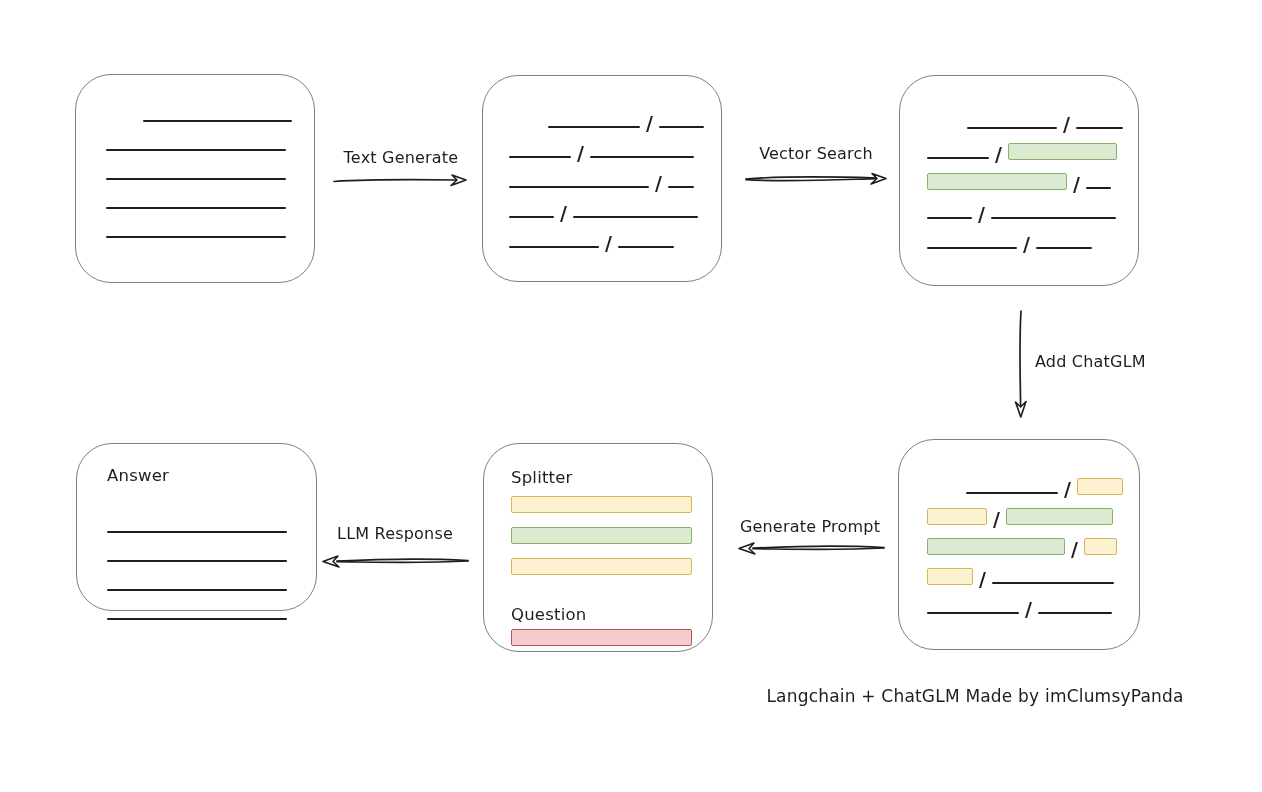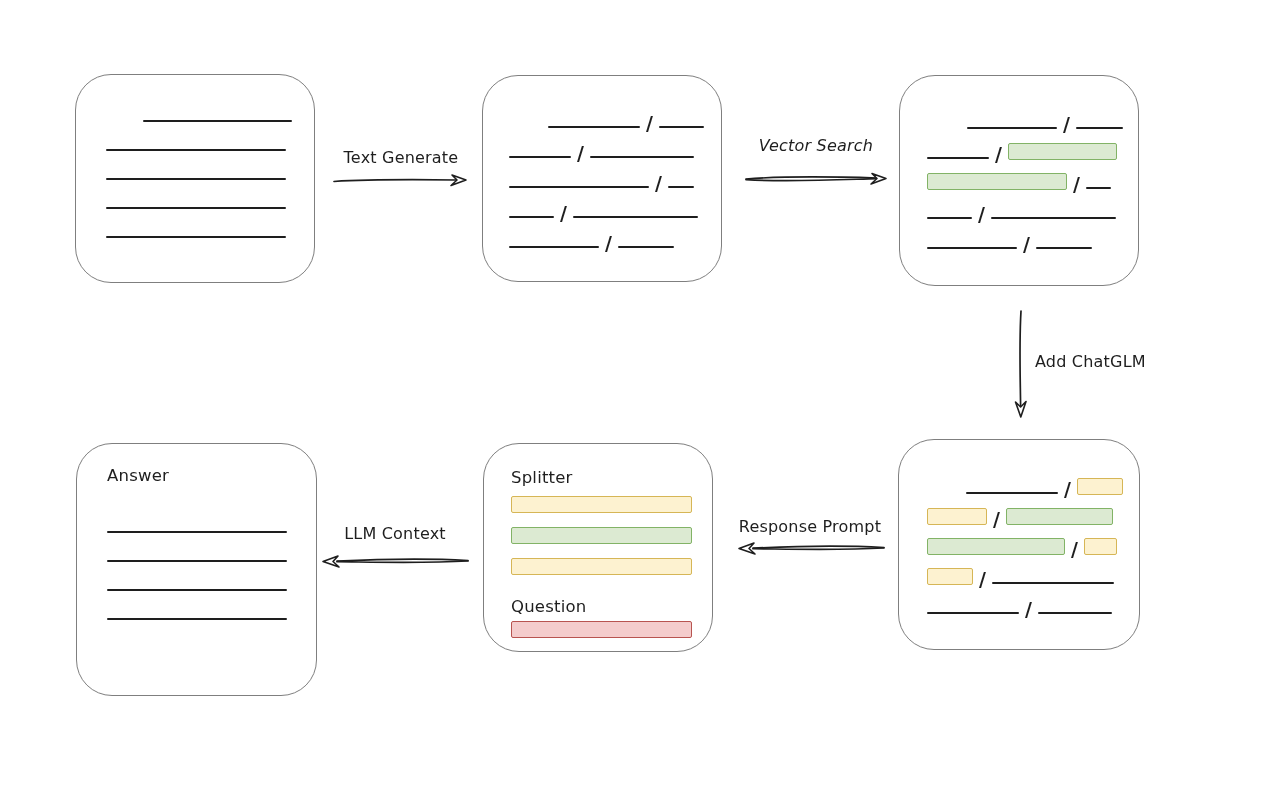--- a/index.html
+++ b/index.html
@@ -7,50 +7,50 @@
   #canvas{position:relative;width:1262px;height:792px;background:#fff;overflow:hidden;}
 
   
   .node{position:absolute;background:#fff;border:1.6px solid var(--box-border,#7f7f7f);
         border-radius:36px;box-sizing:border-box;}
   #box-document{left:75px;top:74px;width:240px;height:209px;padding:23px 0 0 30px;}
   #box-chunks{left:482px;top:75px;width:240px;height:207px;padding:27px 0 0 26px;}
   #box-retrieved{left:899px;top:75px;width:240px;height:211px;padding:28px 0 0 27px;}
   #box-context{left:898px;top:439px;width:242px;height:211px;padding:29px 0 0 28px;}
   #box-prompt{left:483px;top:443px;width:230px;height:209px;padding:24px 0 0 27px;}
-  #box-answer{left:76px;top:443px;width:241px;height:253px;padding:22px 12px 0 30px;}
+  #box-answer{left:76px;top:443px;width:241px;height:168px;padding:22px 12px 0 30px;}
 
   
   .seg-rows .seg-row{display:flex;align-items:flex-end;height:30px;column-gap:6px;}
   .doc-rows .seg-row{height:29px;}
   .line{height:2px;background:var(--ink,#1e1e1e);margin-bottom:5px;border-radius:1px;}
   .space{height:1px;}
   .slash{font-size:19px;line-height:19px;font-weight:600;color:var(--ink,#1e1e1e);}
   .bar-green,.bar-yellow,.bar-red{height:15px;border-radius:2px;margin-bottom:4px;box-sizing:content-box;}
   .bar-green{background:var(--green-fill);border:1.5px solid var(--green-border);}
   .bar-yellow{background:var(--yellow-fill);border:1.5px solid var(--yellow-border);}
   .bar-red{background:var(--red-fill);border:1.5px solid var(--red-border);}
   .bar-rows .seg-row{height:31px;align-items:flex-start;}
   .bar-rows .bar-green,.bar-rows .bar-yellow,.bar-rows .bar-red{margin-bottom:0;}
 
   .node-label{font-size:16.5px;font-weight:500;letter-spacing:.2px;color:var(--ink,#1e1e1e);}
   #box-answer .node-label{margin-bottom:9px;}
   #box-prompt .bar-rows{margin-top:9px;}
-  #box-prompt .question-label{margin-top:8px;}
+  #box-prompt .question-label{margin-top:16px;}
   #box-prompt .question-rows{margin-top:5px;}
   #box-answer .doc-rows{margin-top:24px;}
 
   
   .arrow{position:absolute;}
   .arrow path{stroke:var(--ink,#1e1e1e);fill:none;stroke-width:1.7;stroke-linecap:round;stroke-linejoin:round;}
   .arrow path.head{fill:#ffffff;stroke-width:1.6;}
   .arrow-label{position:absolute;font-size:16px;font-weight:500;letter-spacing:.2px;
                color:var(--ink,#1e1e1e);text-align:center;white-space:nowrap;}
   #lbl-text-splitter{left:333px;top:148px;width:136px;}
-  #lbl-vector-search{left:742px;top:136px;width:148px;font-style:italic;}
+  #lbl-vector-search{left:742px;top:144px;width:148px;}
   #lbl-add-context{left:1035px;top:352px;text-align:left;}
   #lbl-generate-prompt{left:735px;top:517px;width:150px;}
   #lbl-llm-response{left:320px;top:524px;width:150px;}
 
   #attribution{position:absolute;left:765px;top:686px;width:420px;text-align:center;
                font-size:17px;font-weight:500;letter-spacing:.2px;color:var(--ink,#1e1e1e);}
 </style>
 </head>
 <body>
 
@@ -226,23 +226,24 @@
     <path d="M10,2 C 8,36 9.4,72 9.6,98"></path>
     <path class="head" d="M4.5,93 L9.8,108 L15,92.5 L9.6,98 Z"></path>
   </svg>
   <div class="arrow-label" id="lbl-add-context">Add ChatGLM</div>
 
   <svg class="arrow" style="left:736px;top:539px;" width="150" height="19" viewBox="0 0 150 19">
     <path d="M148,8.5 C 100,6 50,7.6 17,9.2"></path>
     <path d="M148,9 C 100,11.6 50,10 17,9.7"></path>
     <path class="head" d="M18,4 L3,9.5 L19,15 L13,9.5 Z"></path>
   </svg>
-  <div class="arrow-label" id="lbl-generate-prompt">Response Prompt</div>
+  <div class="arrow-label" id="lbl-generate-prompt">Generate Prompt</div>
 
   <svg class="arrow" style="left:320px;top:552px;" width="150" height="19" viewBox="0 0 150 19">
     <path d="M148,8.5 C 100,6 50,7.6 17,9.2"></path>
     <path d="M148,9 C 100,11.6 50,10 17,9.7"></path>
     <path class="head" d="M18,4 L3,9.5 L19,15 L13,9.5 Z"></path>
   </svg>
-  <div class="arrow-label" id="lbl-llm-response">LLM Context</div>
-
+  <div class="arrow-label" id="lbl-llm-response">LLM Response</div>
+
+  <div id="attribution">Langchain + ChatGLM Made by imClumsyPanda</div>
 
 </div>
 
 </body></html>

